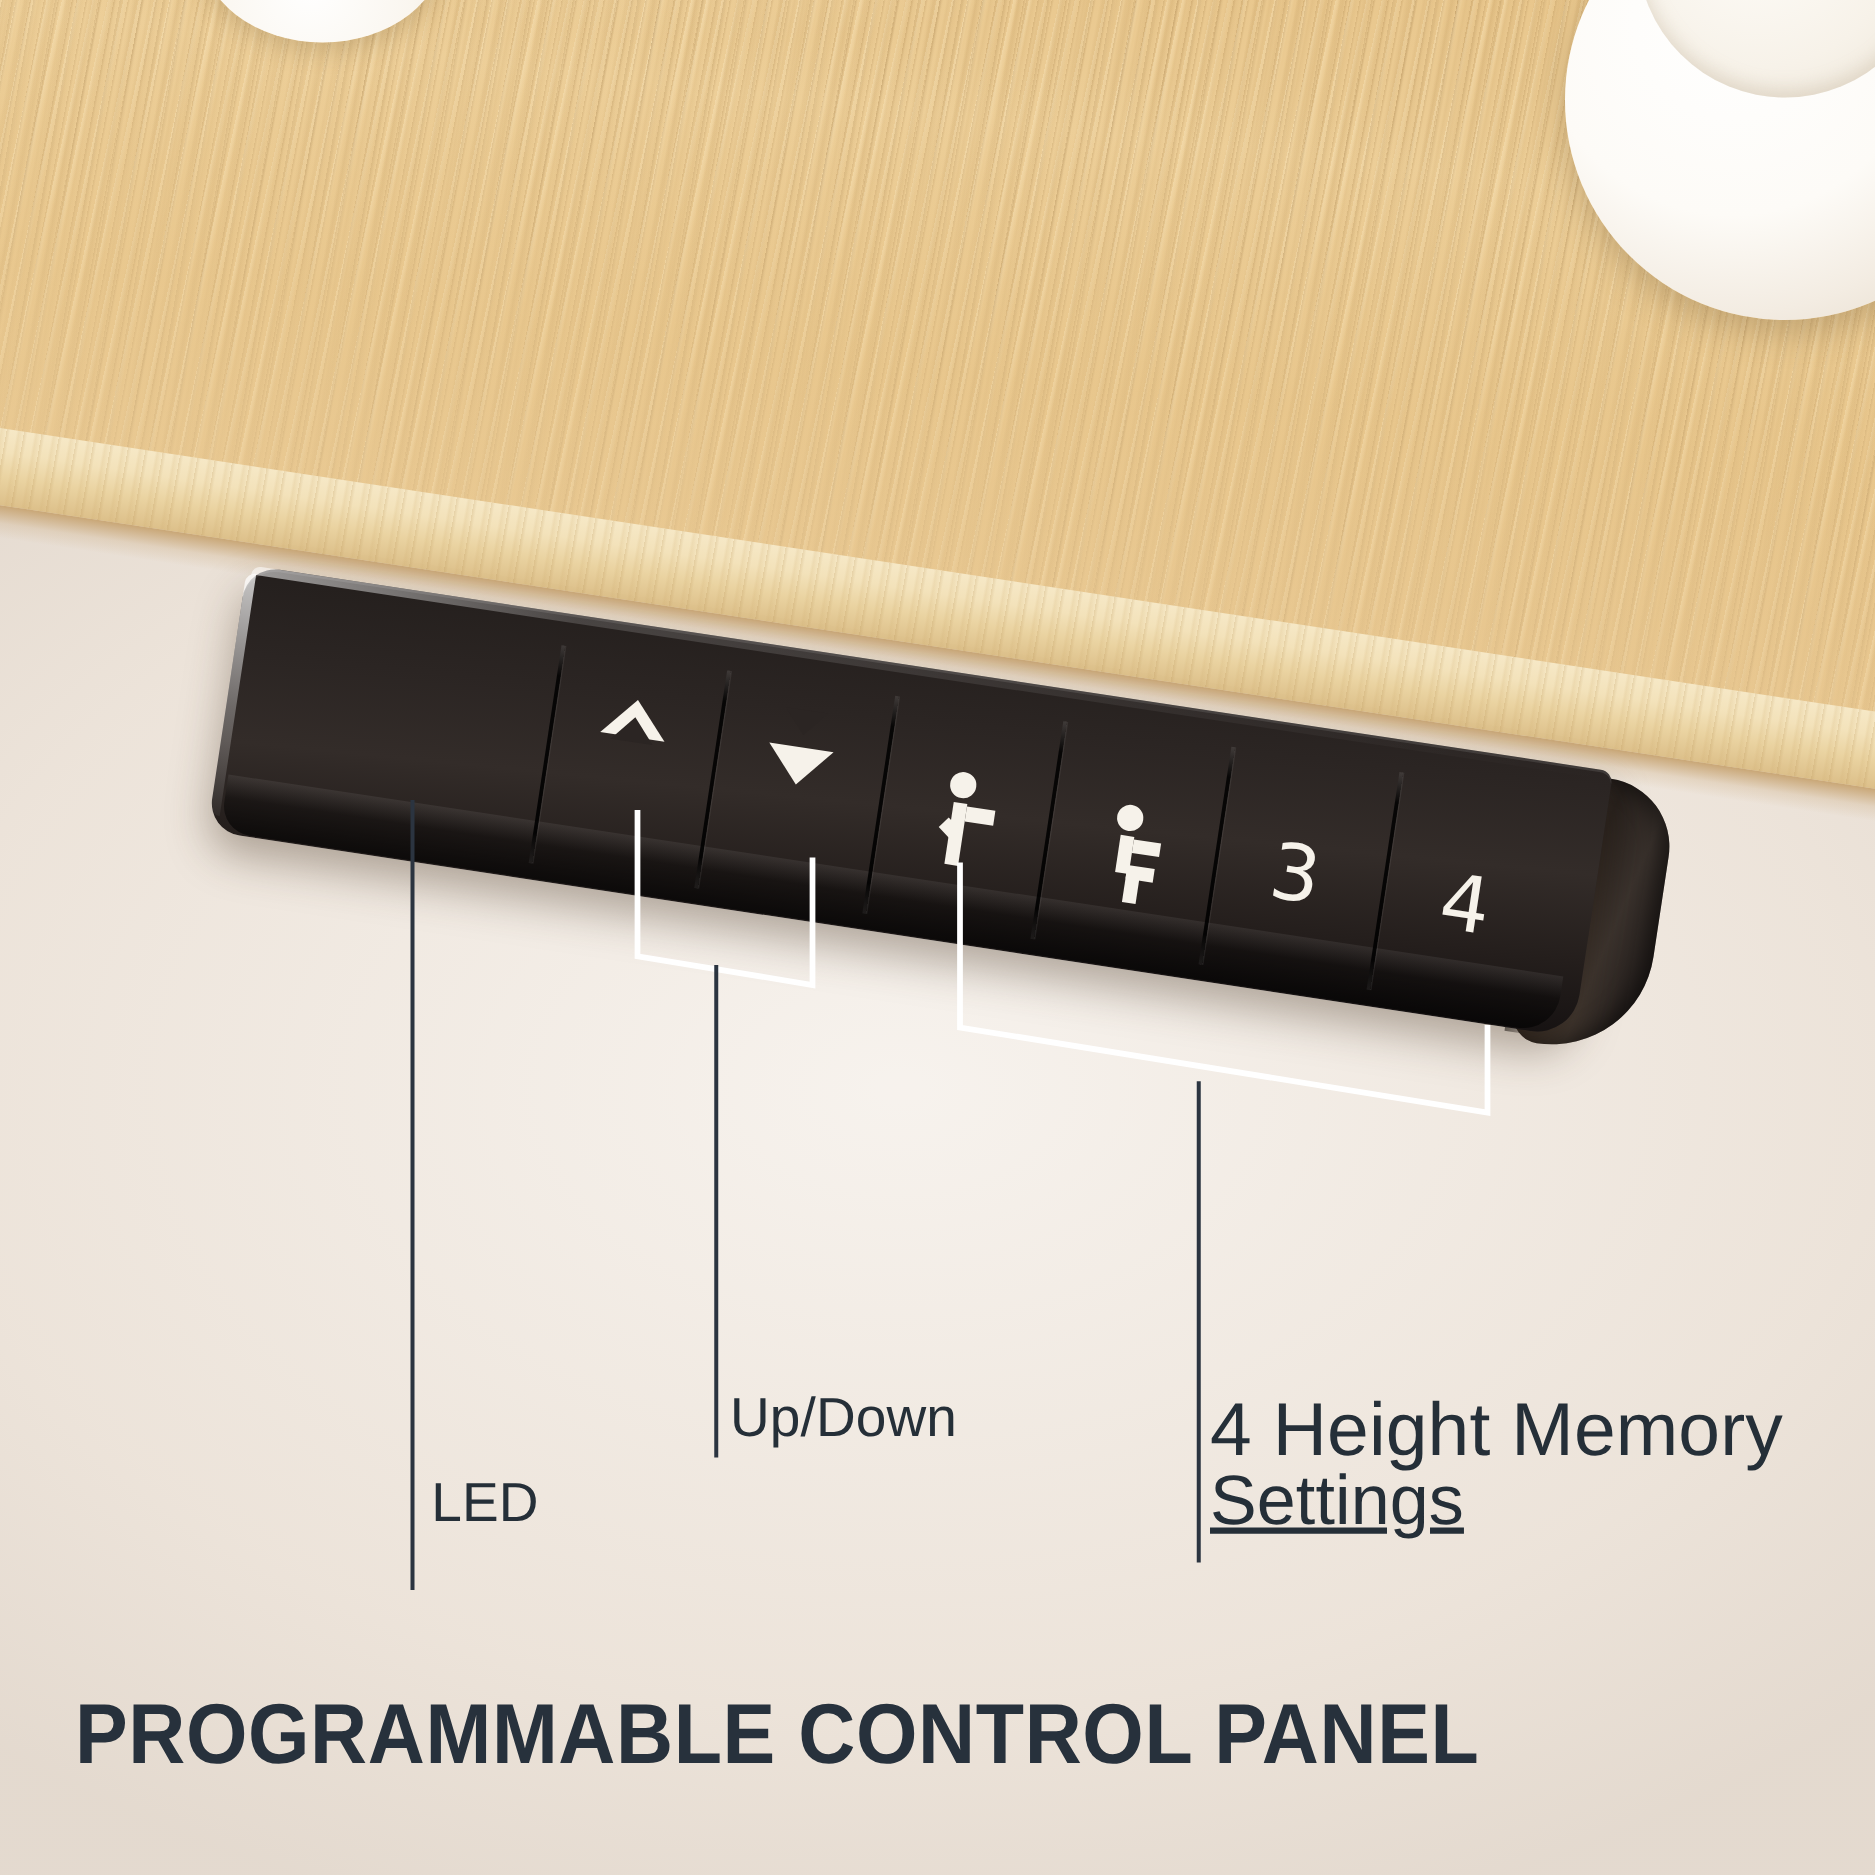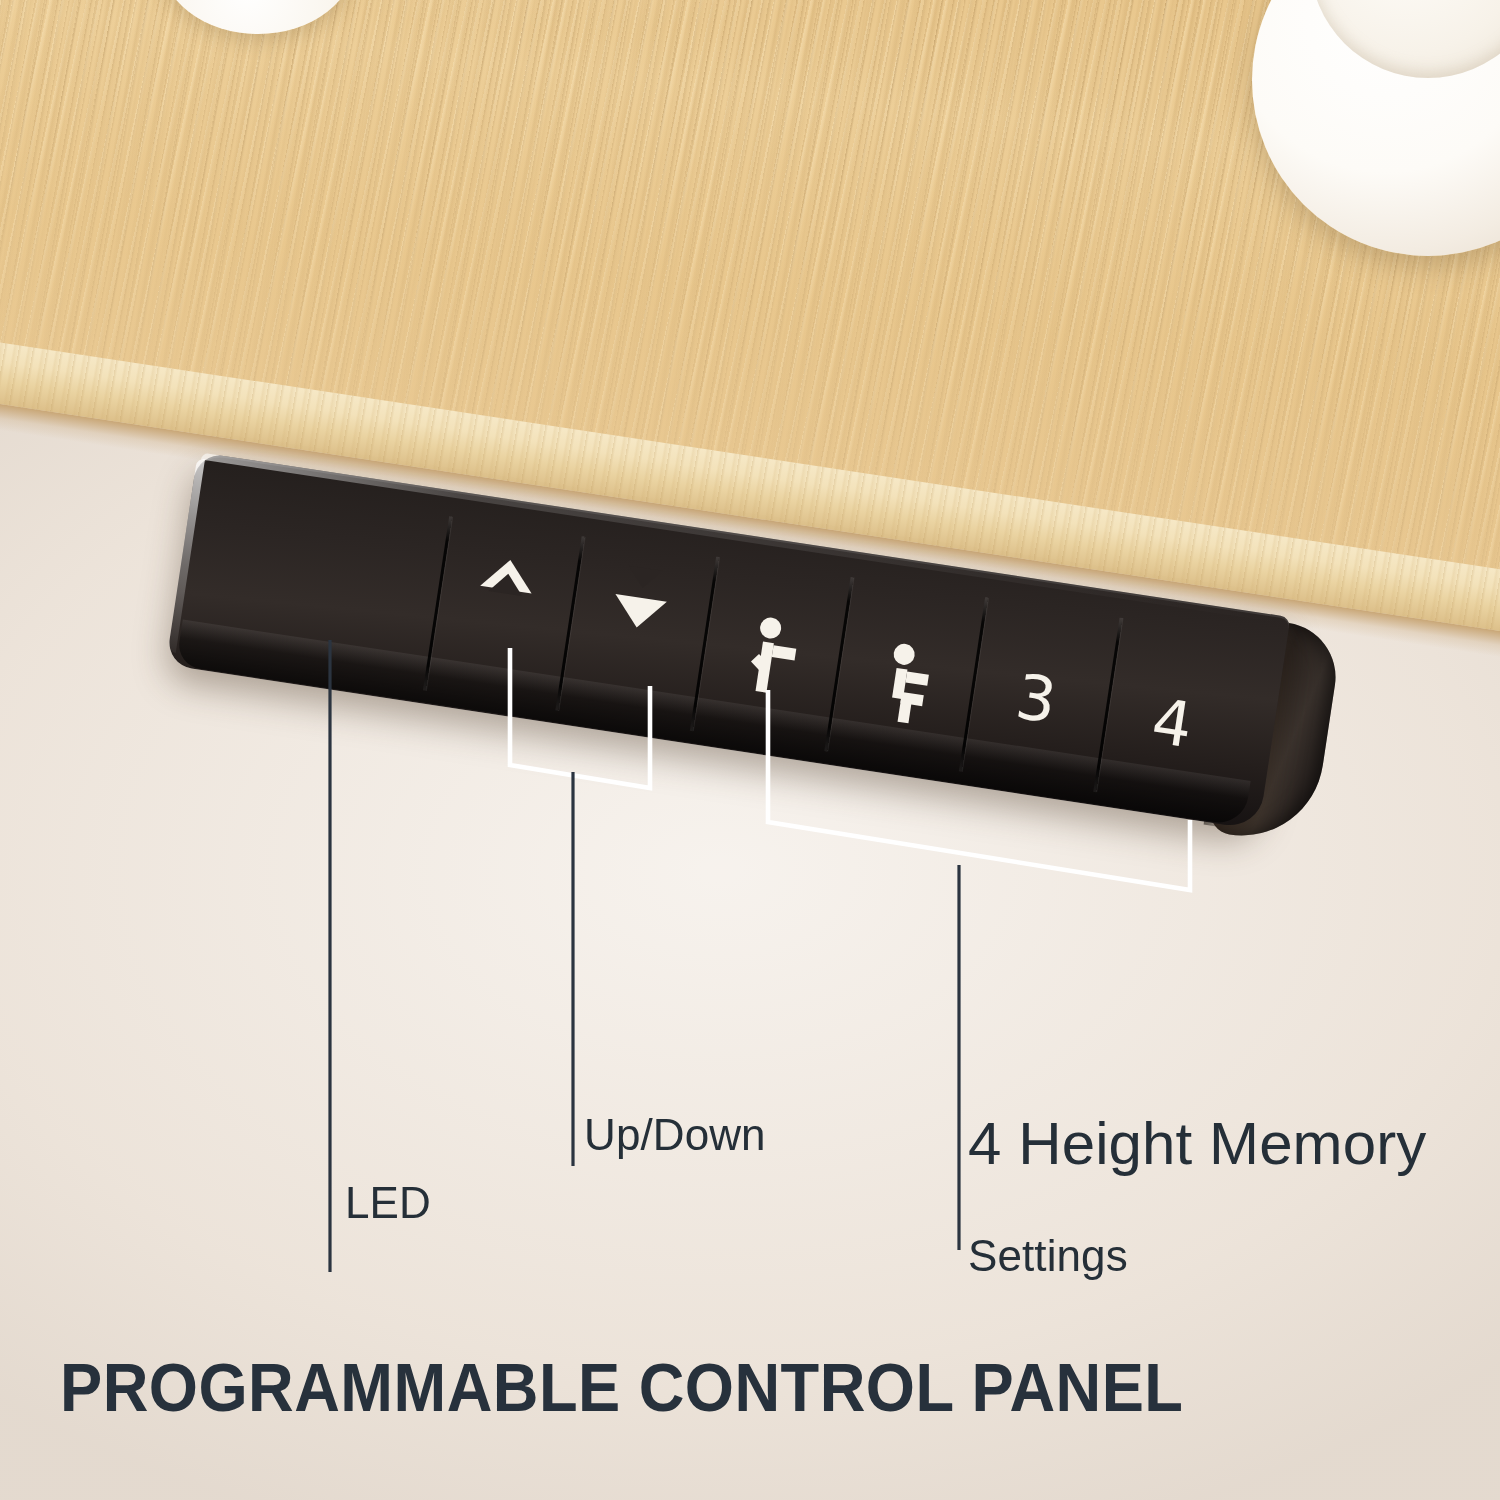--- a/index.html
+++ b/index.html
@@ -99,21 +99,21 @@
   
   .cal-svg{position:absolute;left:0;top:0;width:1500px;height:1500px;pointer-events:none;}
 
   
   .label{position:absolute;color:#252f38;font-weight:400;
     font-family:"Liberation Sans", sans-serif;letter-spacing:.1px;}
   .lbl-updown{left:584px;top:1110px;font-size:44px;}
   .lbl-led1{left:345px;top:1178px;font-size:44px;}
   .lbl-led2{left:345px;top:1240px;font-size:44px;}
   .lbl-mem1{left:968px;top:1109px;font-size:60px;text-align:center;}
-  .lbl-mem2{left:968px;top:1231px;font-size:44px;}
+  .lbl-mem2{left:968px;top:1167px;font-size:56px;text-decoration:underline;}
 
   .headline{position:absolute;left:60px;top:1348px;
     color:#27313c;font-size:68px;font-weight:700;letter-spacing:.5px;
     font-family:"Liberation Sans Narrow","Liberation Sans",sans-serif;
     transform:scaleX(.93);transform-origin:left center;white-space:nowrap;}
 </style>
 </head>
 <body>
 
 <div id="stage">

